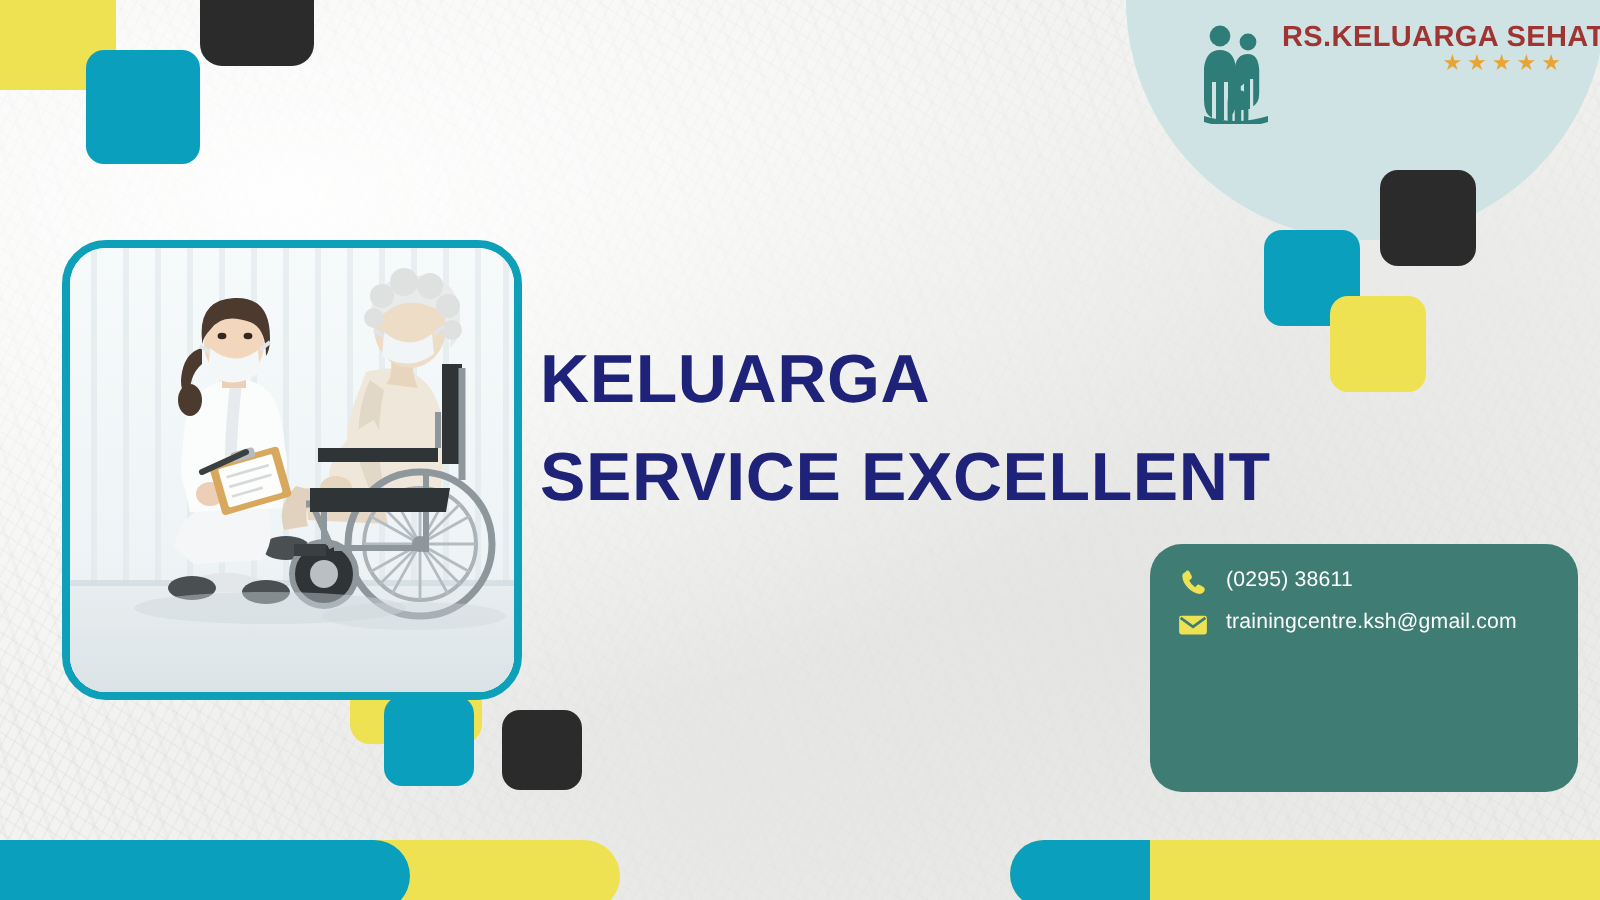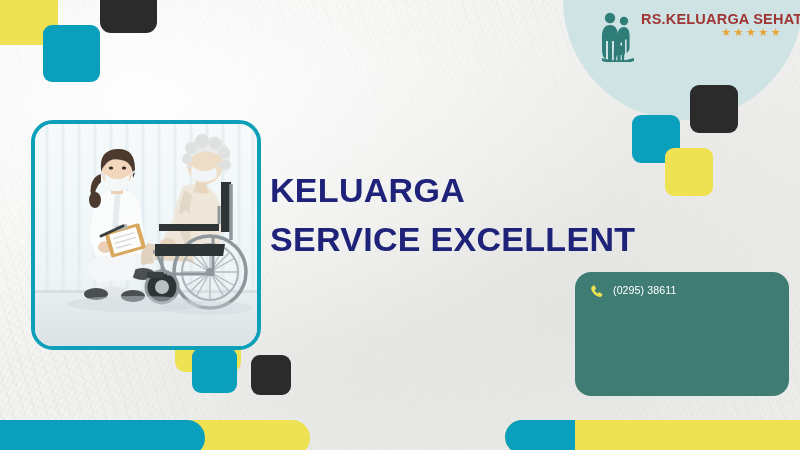--- a/index.html
+++ b/index.html
@@ -305,20 +305,27 @@
   <div class="shape" id="contact-card">
     <div id="contact-list">
 
       <div class="contact-row">
         <svg class="contact-icon" viewBox="0 0 16 16">
           <path d="M4.2 1.6 q1.4 -0.6 2 0.5 l1.1 2.1 q0.5 1 -0.4 1.7 l-0.9 0.7 q0.8 2 3.2 3.6 l0.8 -0.9 q0.7 -0.8 1.7 -0.2 l2 1.2 q1 0.7 0.4 2 q-0.8 1.7 -2.7 1.5 q-3.4 -0.4 -6 -3.1 q-2.7 -2.7 -3.1 -6 q-0.2 -2 1.9 -2.6 z" fill="#eee253"></path>
         </svg>
         <span class="contact-text">(0295) 38611</span>
       </div>
 
+      <div class="contact-row">
+        <svg class="contact-icon" viewBox="0 0 16 16">
+          <rect x="0.6" y="3" width="14.8" height="10" rx="1.3" fill="#eee253"></rect>
+          <path d="M1.4 4.2 l6.6 4.8 6.6 -4.8" fill="none" stroke="#3f7d74" stroke-width="1.5"></path>
+        </svg>
+        <span class="contact-text">trainingcentre.ksh@gmail.com</span>
+      </div>
 
 
 
     </div>
   </div>
 
   <div class="shape" id="bar-yellow-br"></div>
   <div class="shape" id="bar-cyan-br"></div>
 
 </div>

